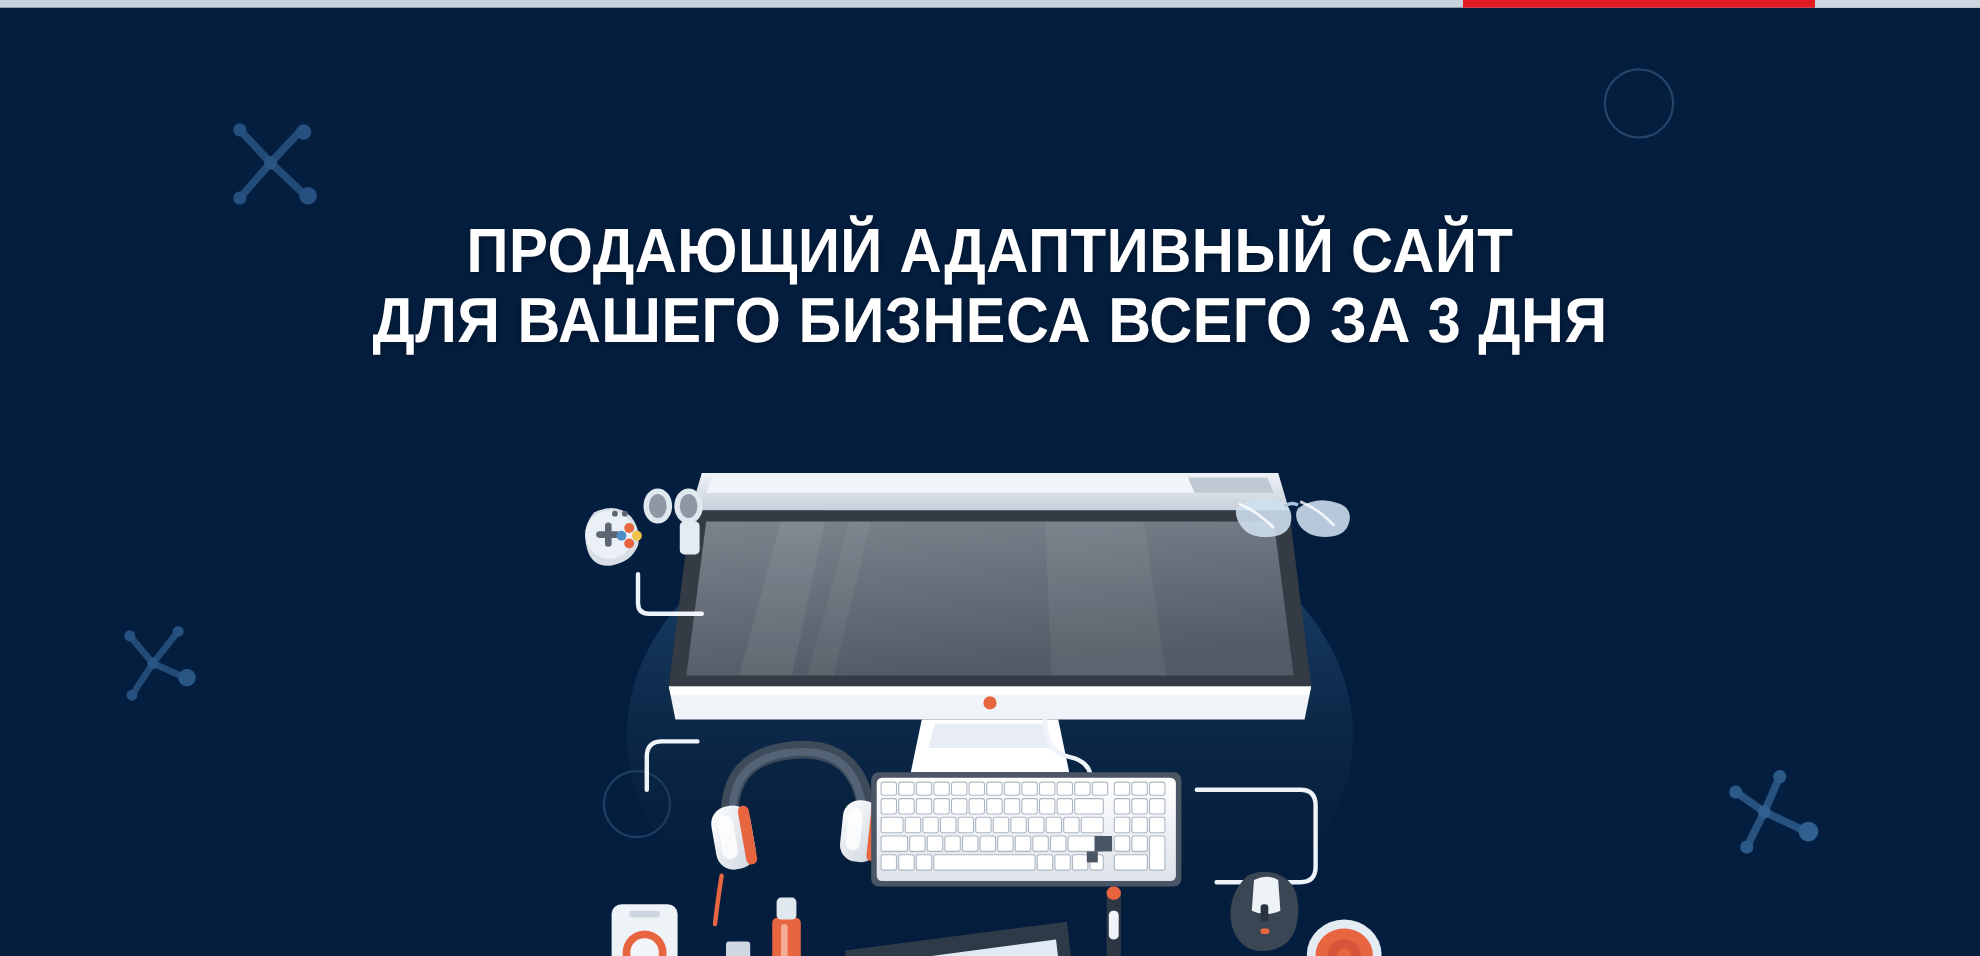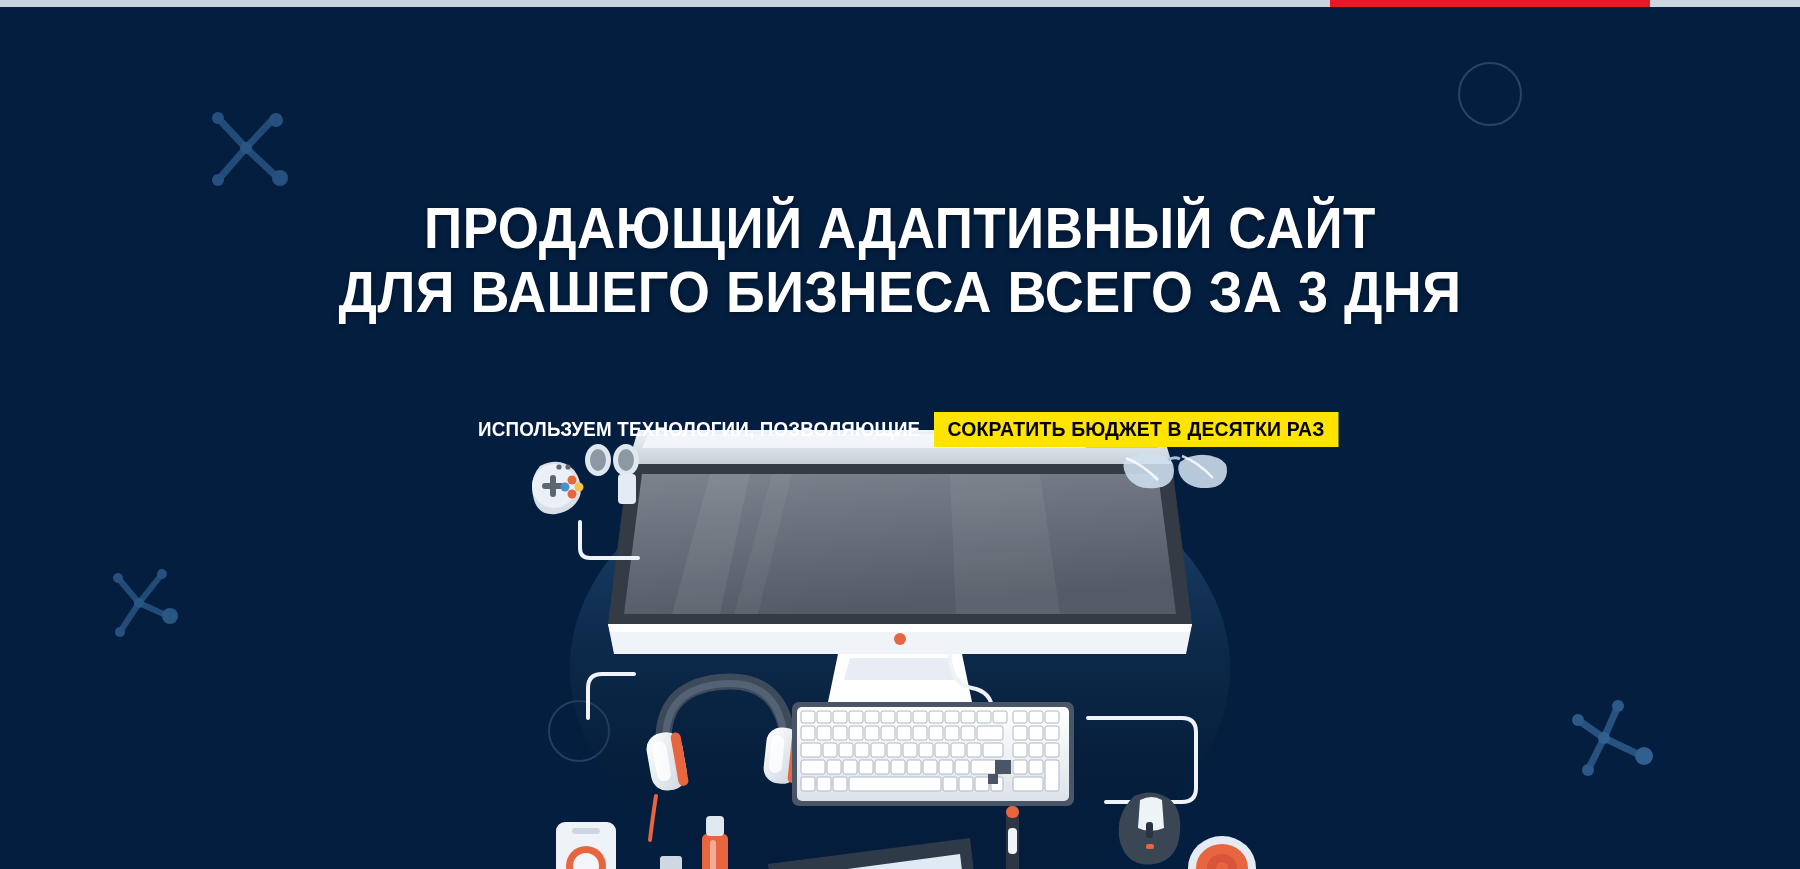--- a/index.html
+++ b/index.html
@@ -121,24 +121,20 @@
   </div>
 
   <div class="ring" style="left:1458px; top:62px; width:64px; height:64px;"></div>
   <div class="ring" style="left:548px; top:700px; width:62px; height:62px; border-color:rgba(120,158,196,0.26);"></div>
 
   <div class="hero-text">
     <div class="hero-line l1">ПРОДАЮЩИЙ АДАПТИВНЫЙ САЙТ</div>
     <div class="hero-line l2">ДЛЯ ВАШЕГО БИЗНЕСА ВСЕГО ЗА 3 ДНЯ</div>
   </div>
 
-  <div class="sub-row">
-    <span class="sub-plain">ИСПОЛЬЗУЕМ ТЕХНОЛОГИИ, ПОЗВОЛЯЮЩИЕ</span>
-    <span class="sub-hl">СОКРАТИТЬ БЮДЖЕТ В ДЕСЯТКИ РАЗ</span>
-  </div>
 
   <div class="art">
     <svg width="760" height="451" viewBox="0 0 760 451">
       <defs>
         <linearGradient id="gScreen" x1="0" y1="0" x2="0.3" y2="1">
           <stop offset="0%" stop-color="#7c838d"></stop>
           <stop offset="100%" stop-color="#545b66"></stop>
         </linearGradient>
         <linearGradient id="gBezel" x1="0" y1="0" x2="0" y2="1">
           <stop offset="0%" stop-color="#eef3f8"></stop>

